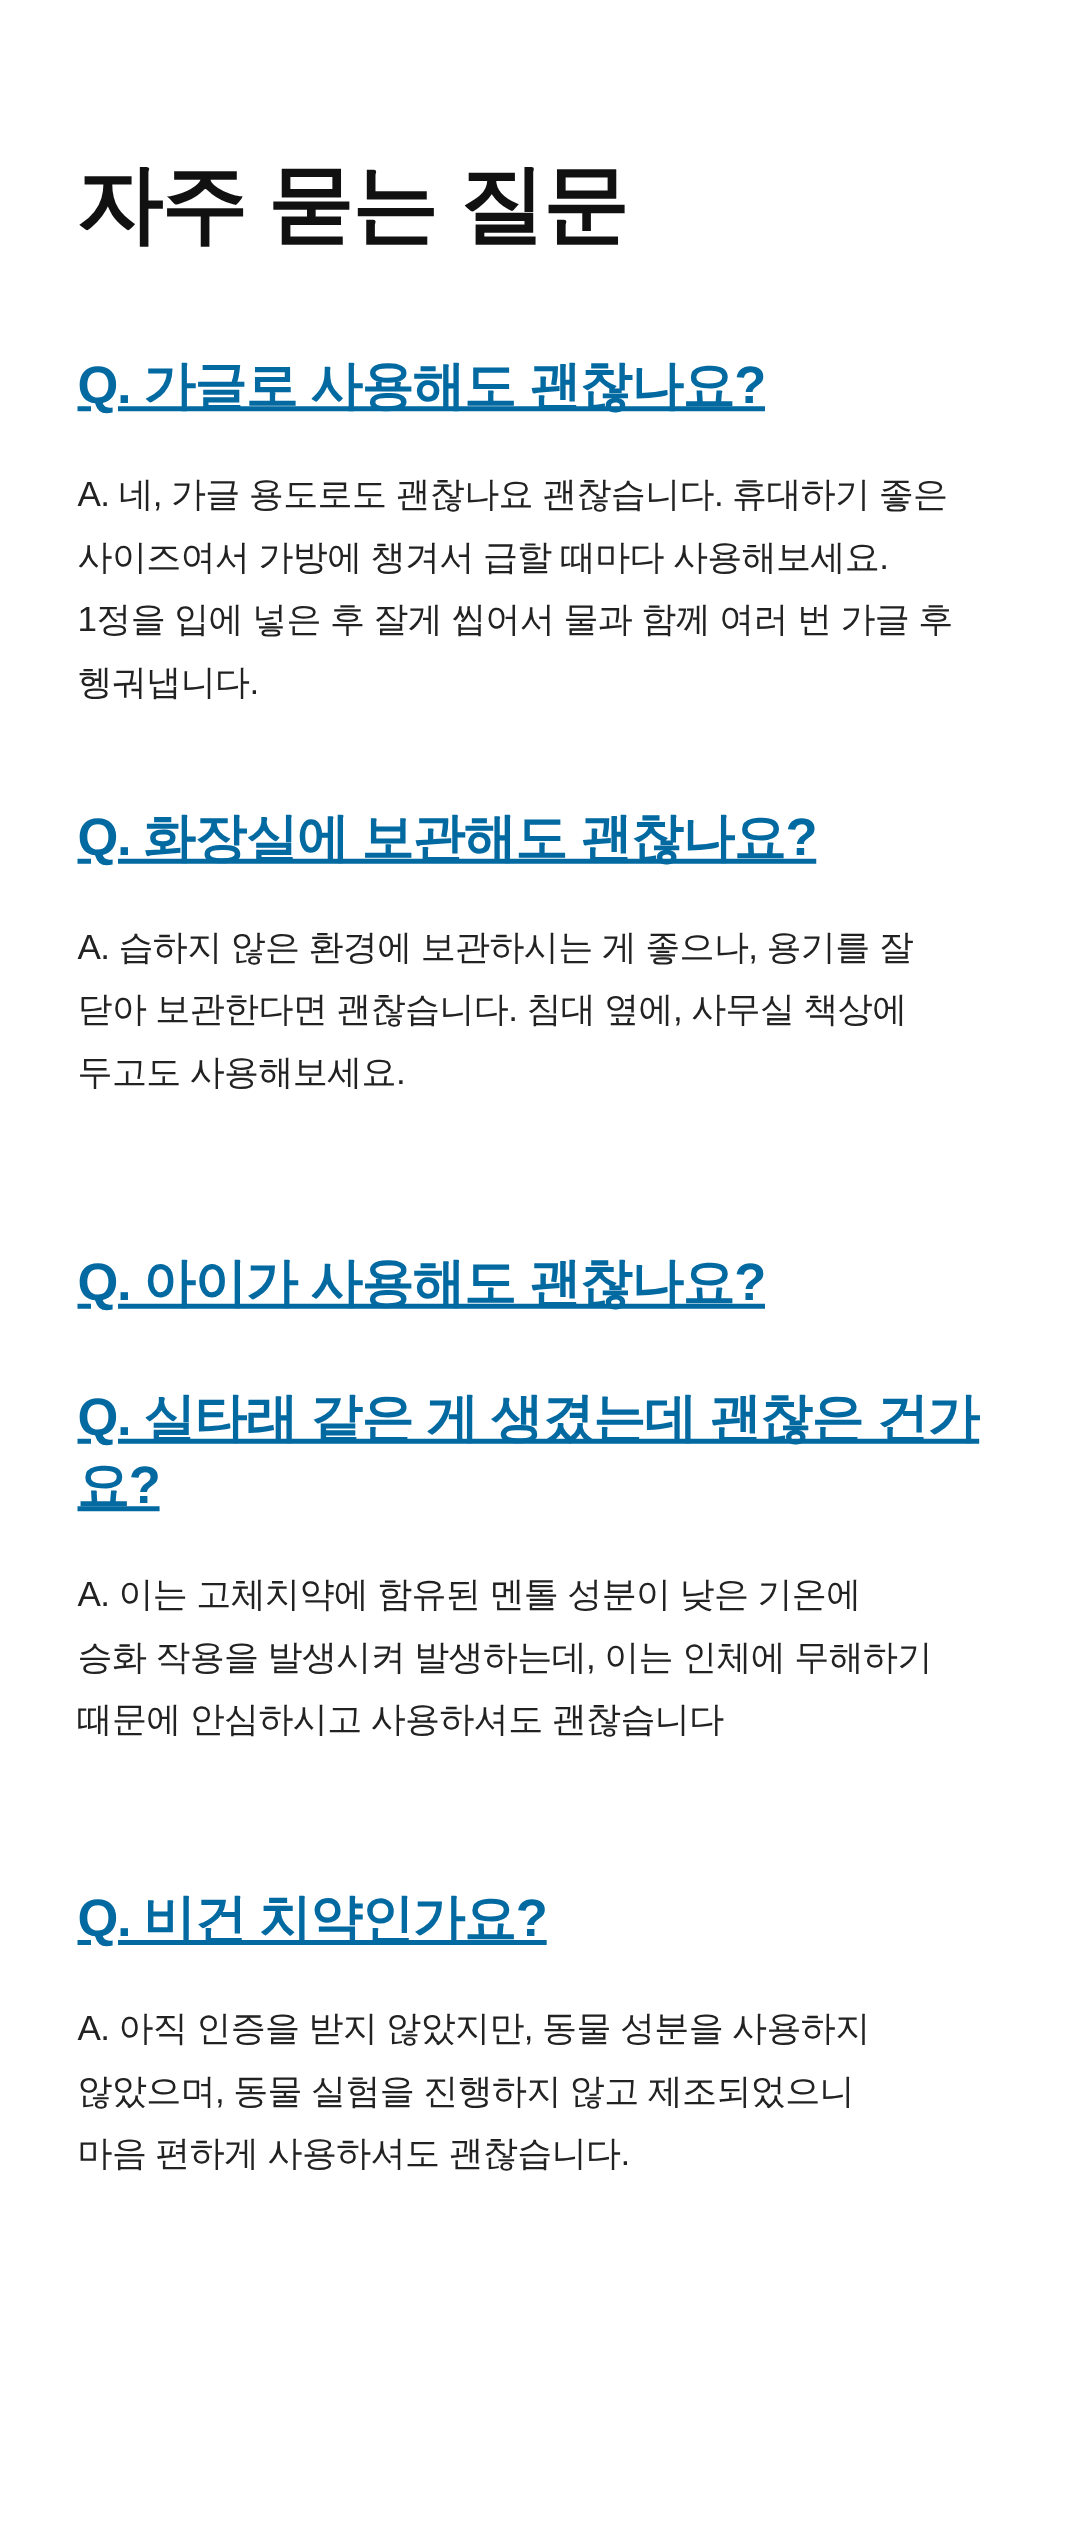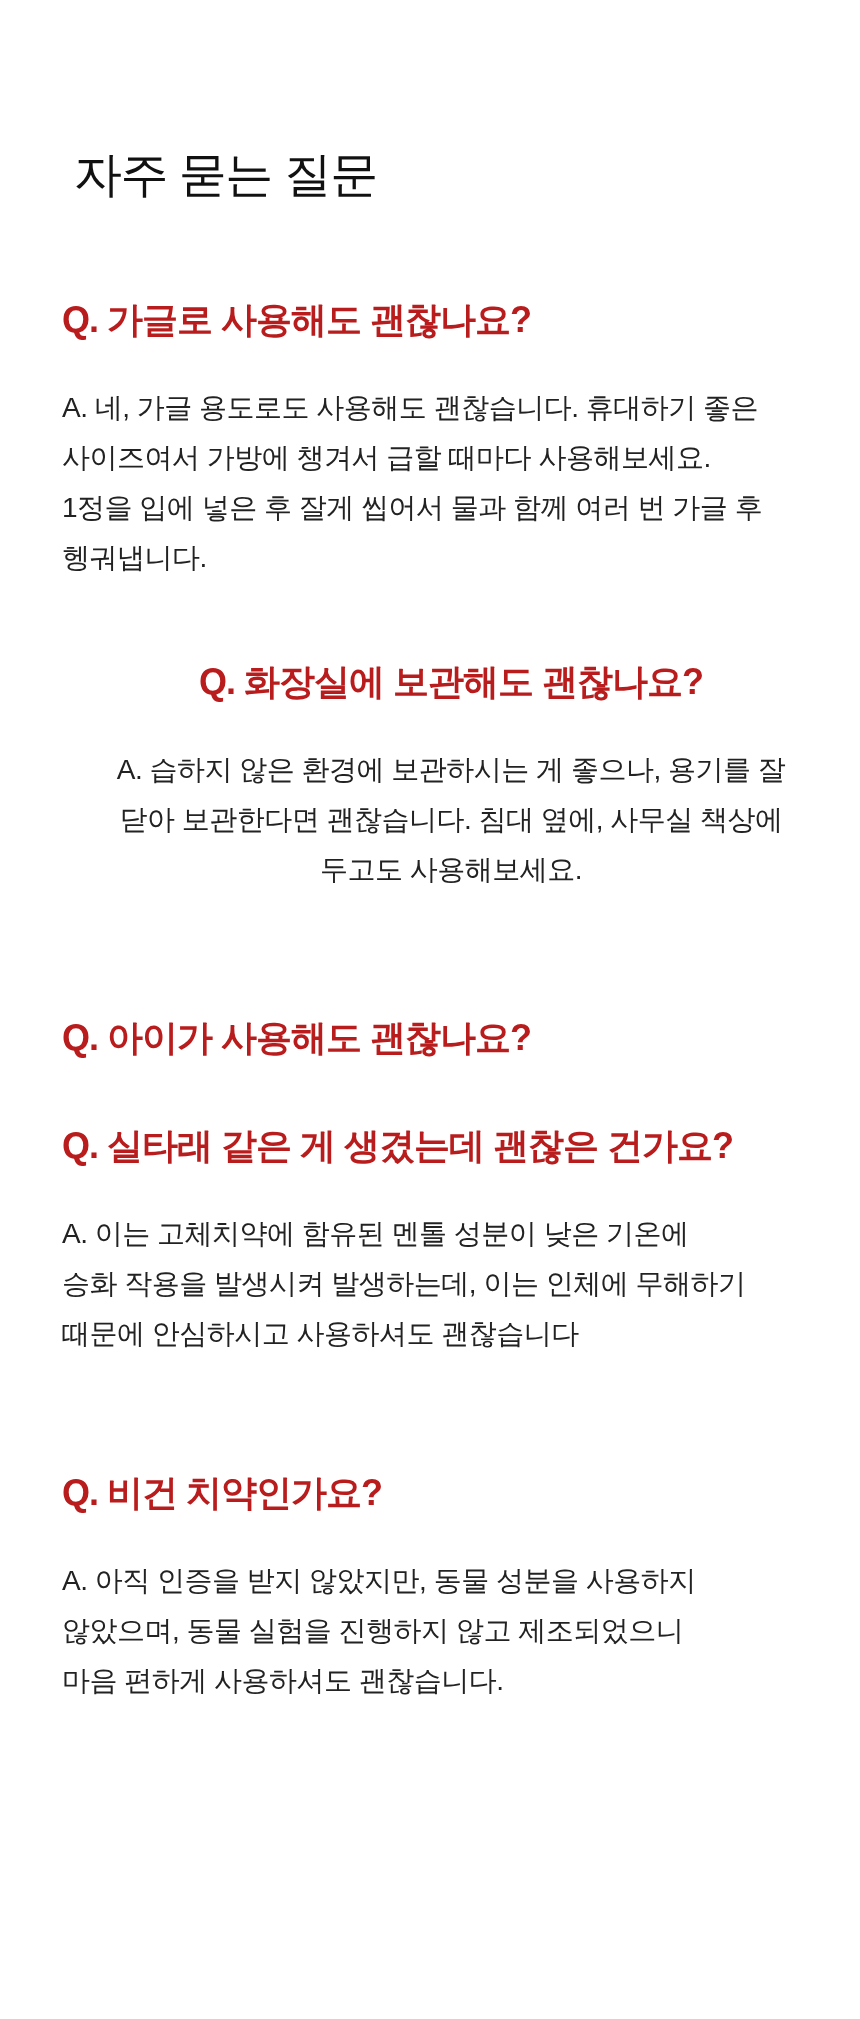--- a/index.html
+++ b/index.html
@@ -11,61 +11,62 @@
     position: relative;
     width: 860px;
     height: 2019px;
     box-sizing: border-box;
     padding: 128px 20px 0 62px;
     background: #ffffff;
     font-family: "Liberation Sans", "DejaVu Sans", sans-serif;
     overflow: hidden;
   }
   .page-title {
-    margin: 12px;
-    font-size: 48px;
+    margin: 0;
+    font-size: 69px;
     line-height: 70px;
-    font-weight: 400;
+    font-weight: 700;
     letter-spacing: -1.5px;
     color: #111111;
   }
   .faq-section { display: block; }
   .faq-section.s1 { margin-top: 83px; }
-  .faq-section.s2 { margin-top: 72px; text-align: center; }
+  .faq-section.s2 { margin-top: 72px; }
   .faq-section.s3 { margin-top: 116px; }
   .faq-section.s4 { margin-top: 54px; }
   .faq-section.s5 { margin-top: 107px; }
   .question {
     margin: 0 0 36px 0;
-    font-size: 36px;
+    font-size: 42px;
     line-height: 54px;
     font-weight: 700;
     letter-spacing: -1px;
-    color: #b91c1c;
+    color: #0369a1;
+    text-decoration: underline;
   }
   .answer {
     margin: 0;
     font-size: 28px;
     line-height: 50px;
     font-weight: 400;
     letter-spacing: -0.5px;
     color: #222222;
     white-space: pre-line;
   }
 </style>
 </head>
 <body>
 
 <div class="page">
 
   <h1 class="page-title">자주 묻는 질문</h1>
 
   <section class="faq-section s1">
     <h2 class="question">Q. 가글로 사용해도 괜찮나요?</h2>
-    <p class="answer">A. 네, 가글 용도로도 사용해도 괜찮습니다. 휴대하기 좋은
+    <p class="answer">A. 네, 가글 용도로도 괜찮나요 괜찮습니다. 휴대하기 좋은
 사이즈여서 가방에 챙겨서 급할 때마다 사용해보세요.
 1정을 입에 넣은 후 잘게 씹어서 물과 함께 여러 번 가글 후
 헹궈냅니다.</p>
   </section>
 
   <section class="faq-section s2">
     <h2 class="question">Q. 화장실에 보관해도 괜찮나요?</h2>
     <p class="answer">A. 습하지 않은 환경에 보관하시는 게 좋으나, 용기를 잘
 닫아 보관한다면 괜찮습니다. 침대 옆에, 사무실 책상에
 두고도 사용해보세요.</p>

